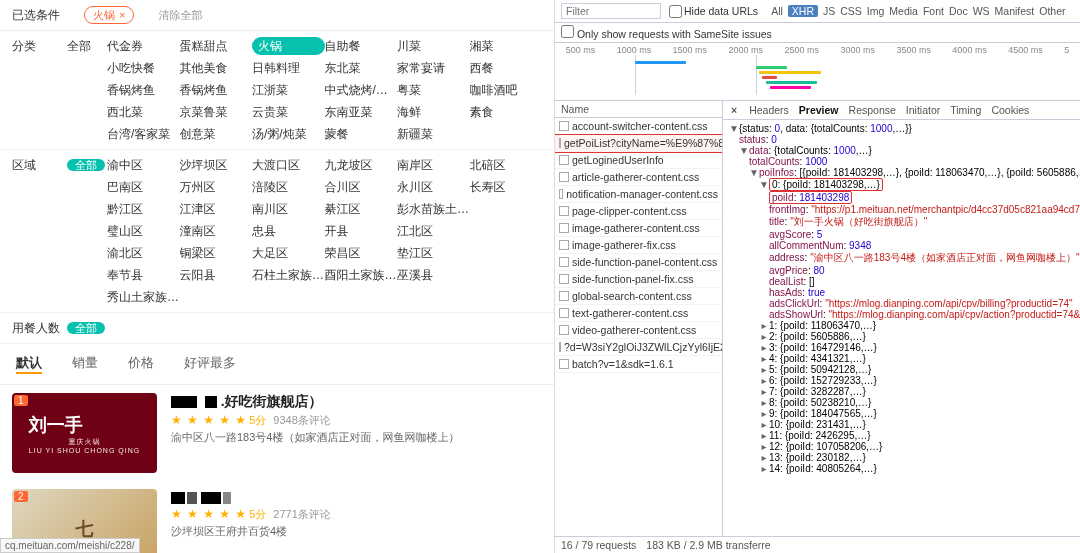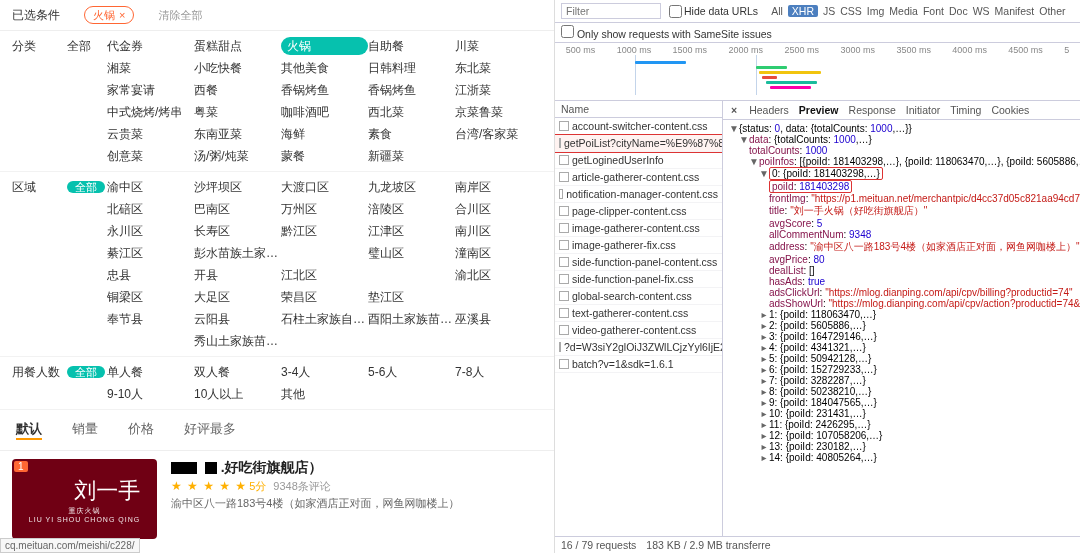--- a/index.html
+++ b/index.html
@@ -10,21 +10,21 @@
 
 .filter-top { display:flex; align-items:center; padding: 6px 12px; font-size:12px; gap:24px; border-bottom: 1px solid #eee;}
 .tag-pill { display:inline-flex; align-items:center; gap:4px; color:#f63; border:1px solid #f63; border-radius:10px; padding:0 8px; font-size:11px; height:18px;}
 .tag-pill .x { cursor:pointer; }
 .clear-link { color:#999; font-size:11px; }
 .filter-section { display:flex; padding:4px 12px; border-bottom:1px solid #f2f2f2; font-size:12px; }
 .filter-label { width:55px; color:#333; line-height:22px;}
 .filter-all { width:40px; line-height:22px; }
 .badge-all { background:#06c1ae; color:#fff; border-radius:9px; padding:0 8px; font-size:11px; cursor:pointer;}
 .dark-text { color:#333; cursor:pointer;}
-.filter-grid { flex:1; display:grid; grid-template-columns: repeat(5, 1fr); }
+.filter-grid { flex:1; display:grid; grid-template-columns: repeat(6, 1fr); }
 .filter-grid span { line-height:22px; color:#333; cursor:pointer; white-space:nowrap; overflow:hidden; text-overflow:ellipsis;}
 .filter-grid span.sel { background:#06c1ae; color:#fff; border-radius:9px; padding:0 6px; display:inline-block; line-height:18px; margin:2px 0;}
 .sort-bar { display:flex; gap:30px; padding:10px 16px; border-bottom:1px solid #eee; font-size:13px;}
 .sort-bar span { color:#666; cursor:pointer;}
 .sort-bar span.sel { font-weight:bold; color:#333; border-bottom:2px solid #f90;font-family:Liberation Serif, serif;}
 .result-item { display:flex; padding:8px 12px; gap:14px;}
 .thumb { width:145px; height:80px; position:relative; border-radius:4px; overflow:hidden; background:#700014; color:#fff; display:flex; align-items:center; justify-content:center; font-size:18px;}
 .corner { position:absolute; top:2px; left:2px; background:#f63; color:#fff; font-size:10px; padding:0 4px; border-radius:2px;}
 .thumb2 { background: linear-gradient(135deg,#ded8c0,#c8a060); }
 .item-body { flex:1; display:flex; flex-direction:column; gap:2px;}
@@ -59,21 +59,21 @@
 .json-view { flex:1; overflow:auto; font-family: Menlo, Consolas, monospace; font-size:10px; padding:3px 6px; white-space:nowrap; color:#000;}
 .json-view .k { color:#85144b;}
 .json-view .s { color:#c41a16;}
 .json-view .n { color:#1c00cf;}
 .json-view .b { color:#1c00cf;}
 .json-view .hlbox { border:1px solid #d33; display:inline-block; padding:0 2px; border-radius:2px;}
 .tri { color:#666; display:inline-block; width:10px; text-align:center;}
 .footline { border-top:1px solid #ccd; font-size:10.5px; color:#555; padding:2px 6px; display:flex; gap:10px;}
 .chk { width:10px;height:10px; border:1px solid #aaa; display:inline-block;}
 .xicon { cursor:pointer; font-weight:bold; color:#888; margin-right:2px;}
-.logo-txt { font-family: serif; font-weight:normal; font-size:22px; text-align:right;}
+.logo-txt { font-family: serif; font-weight:bold; font-size:18px; text-align:left;}
 .sub-txt { font-size:7px; letter-spacing:1px; opacity:.9;}
 .redact { background:#000; display:inline-block; height:12px; vertical-align:middle; }
 </style>
 </head>
 <body>
 
 <div class="left-pane">
   <div class="filter-top">
     <span>已选条件</span>
     <span class="tag-pill">
@@ -165,34 +165,20 @@
         <span></span>
         <span></span>
         <span></span>
         <span></span>
       </div>
   </div>
 
   <div class="filter-section">
     <div class="filter-label">用餐人数</div>
     <div class="filter-all"><span class="badge-all">全部</span></div>
-    <div class="filter-grid" id="people-grid">
-        <span>单人餐</span>
-        <span>双人餐</span>
-        <span>3-4人</span>
-        <span>5-6人</span>
-        <span>7-8人</span>
-        <span>9-10人</span>
-        <span>10人以上</span>
-        <span>其他</span>
-        <span></span>
-        <span></span>
-        <span></span>
-        <span></span>
-      </div>
   </div>
 
   <div class="sort-bar">
     <span class="sel">默认</span>
     <span>销量</span>
     <span>价格</span>
     <span>好评最多</span>
   </div>
 
   <div class="result-item">
@@ -340,20 +326,21 @@
         <span class="xicon">×</span>
         <span>Headers</span>
         <span class="sel">Preview</span>
         <span>Response</span>
         <span>Initiator</span>
         <span>Timing</span>
         <span>Cookies</span>
       </div>
       <div class="json-view" id="json-view">
           <div style="padding-left:0px"><span class="tri">▼</span>{status: <span class="n">0</span>, data: {totalCounts: <span class="n">1000</span>,…}}</div>
+          <div style="padding-left:10px"><span class="k">status</span>: <span class="n">0</span></div>
           <div style="padding-left:10px"><span class="tri">▼</span><span class="k">data</span>: {totalCounts: <span class="n">1000</span>,…}</div>
           <div style="padding-left:20px"><span class="k">totalCounts</span>: <span class="n">1000</span></div>
           <div style="padding-left:20px"><span class="tri">▼</span><span class="k">poiInfos</span>: [{poiId: 181403298,…}, {poiId: 118063470,…}, {poiId: 5605886,…</div>
           <div style="padding-left:30px"><span class="tri">▼</span><span class="hlbox">0: {poiId: 181403298,…}</span></div>
           <div style="padding-left:40px"><span class="hlbox"><span class="k">poiId</span>: <span class="n">181403298</span></span></div>
           <div style="padding-left:40px"><span class="k">frontImg</span>: <span class="s">"https://p1.meituan.net/merchantpic/d4cc37d05c821aa94cd7b1"</span></div>
           <div style="padding-left:40px"><span class="k">title</span>: <span class="s">"刘一手火锅（好吃街旗舰店）"</span></div>
           <div style="padding-left:40px"><span class="k">avgScore</span>: <span class="n">5</span></div>
           <div style="padding-left:40px"><span class="k">allCommentNum</span>: <span class="n">9348</span></div>
           <div style="padding-left:40px"><span class="k">address</span>: <span class="s">"渝中区八一路183号4楼（如家酒店正对面，网鱼网咖楼上）"</span></div>

